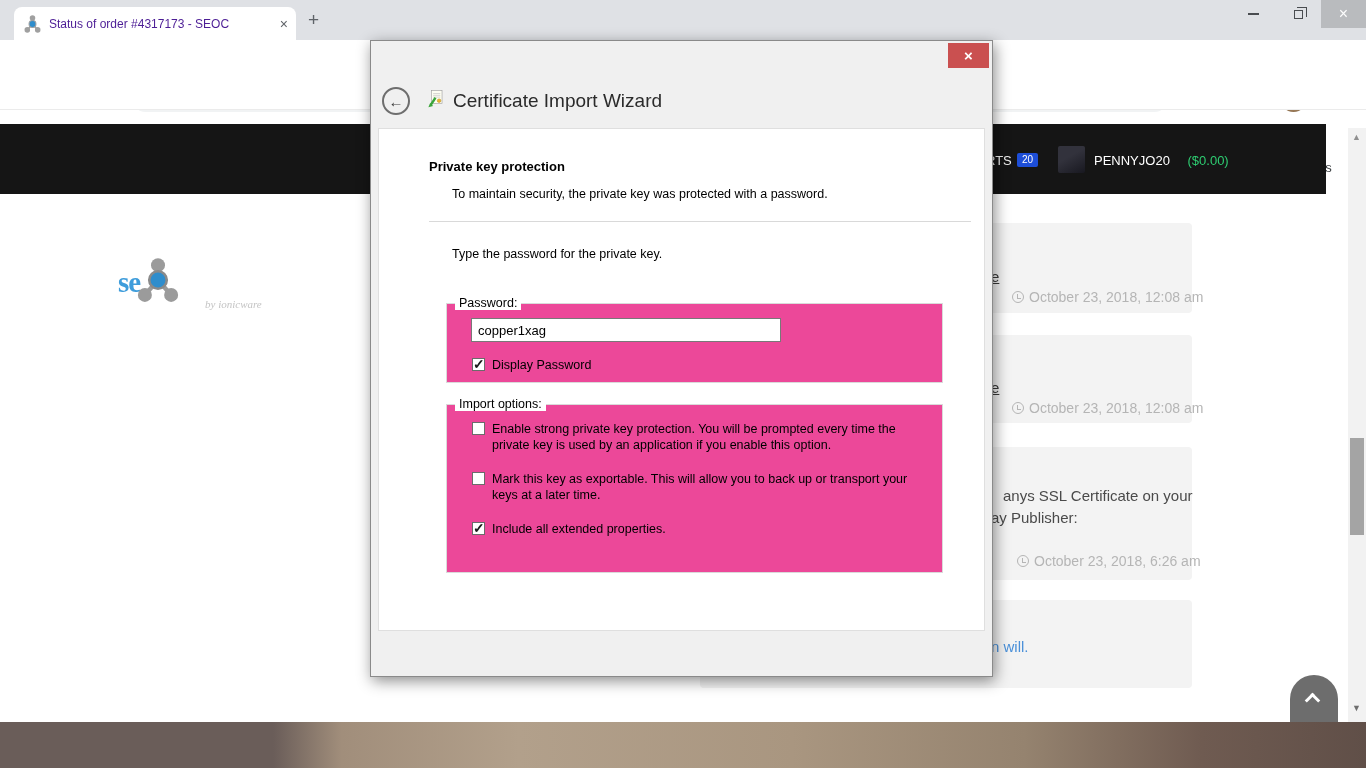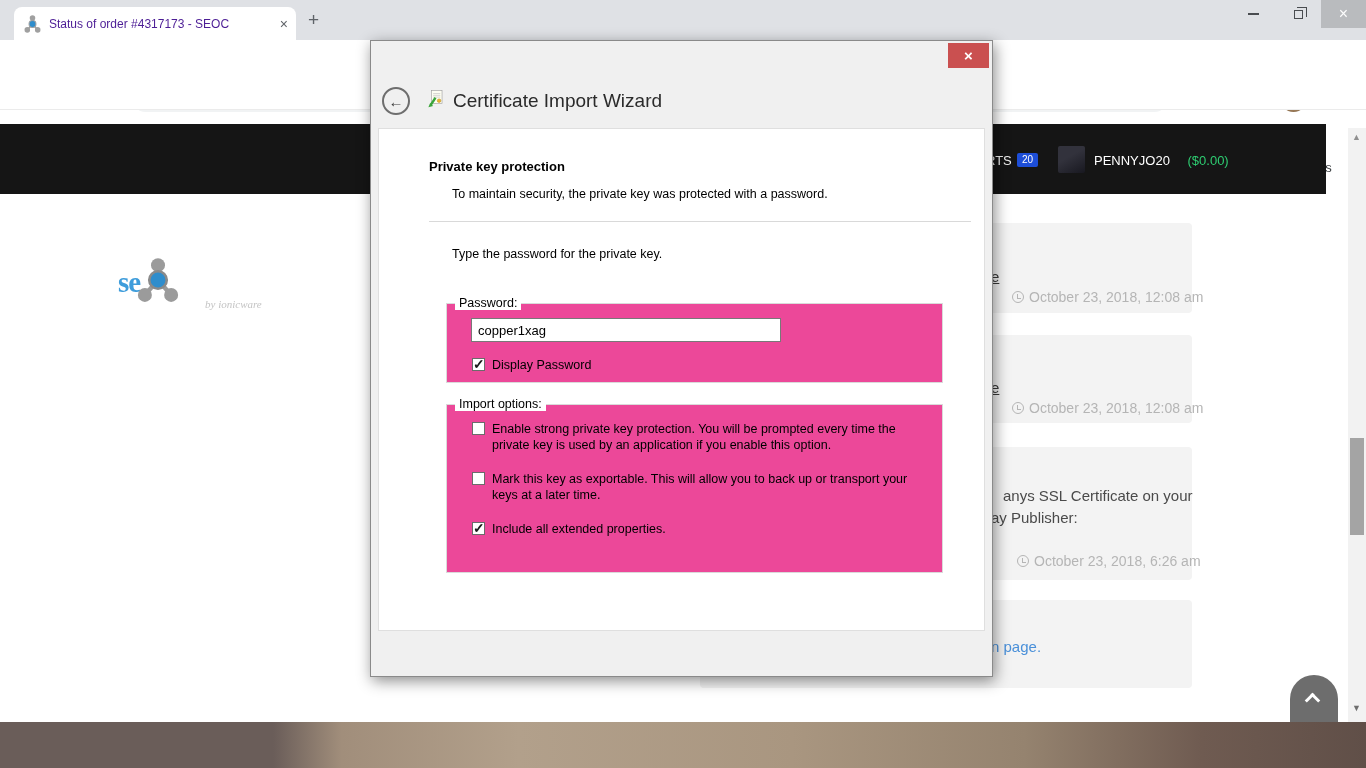--- a/index.html
+++ b/index.html
@@ -261,21 +261,21 @@
   </div>
   <div class="card" id="card3">
     <span class="card-line" style="left:291px; top:40px;margin-left:12px;">anys SSL Certificate on your</span>
     <span class="card-line" style="left:291px; top:62px;">ay Publisher:</span>
     <span class="ts" style="left:317px; top:106px;">
         <span class="clockic"></span>
         <span>October 23, 2018, 6:26 am</span>
       </span>
   </div>
   <div class="card" id="card4">
-    <span class="blue-link" style="left:291px; top:38px;">n page.</span>
+    <span class="blue-link" style="left:291px; top:38px;">n will.</span>
   </div>
 
   <div id="scrolltop">
       <span class="chev"></span>
     </div>
   <div id="scrollbar"></div>
   <span id="sb-up">▲</span>
   <span id="sb-down">▼</span>
   <div id="sb-thumb"></div>
 

